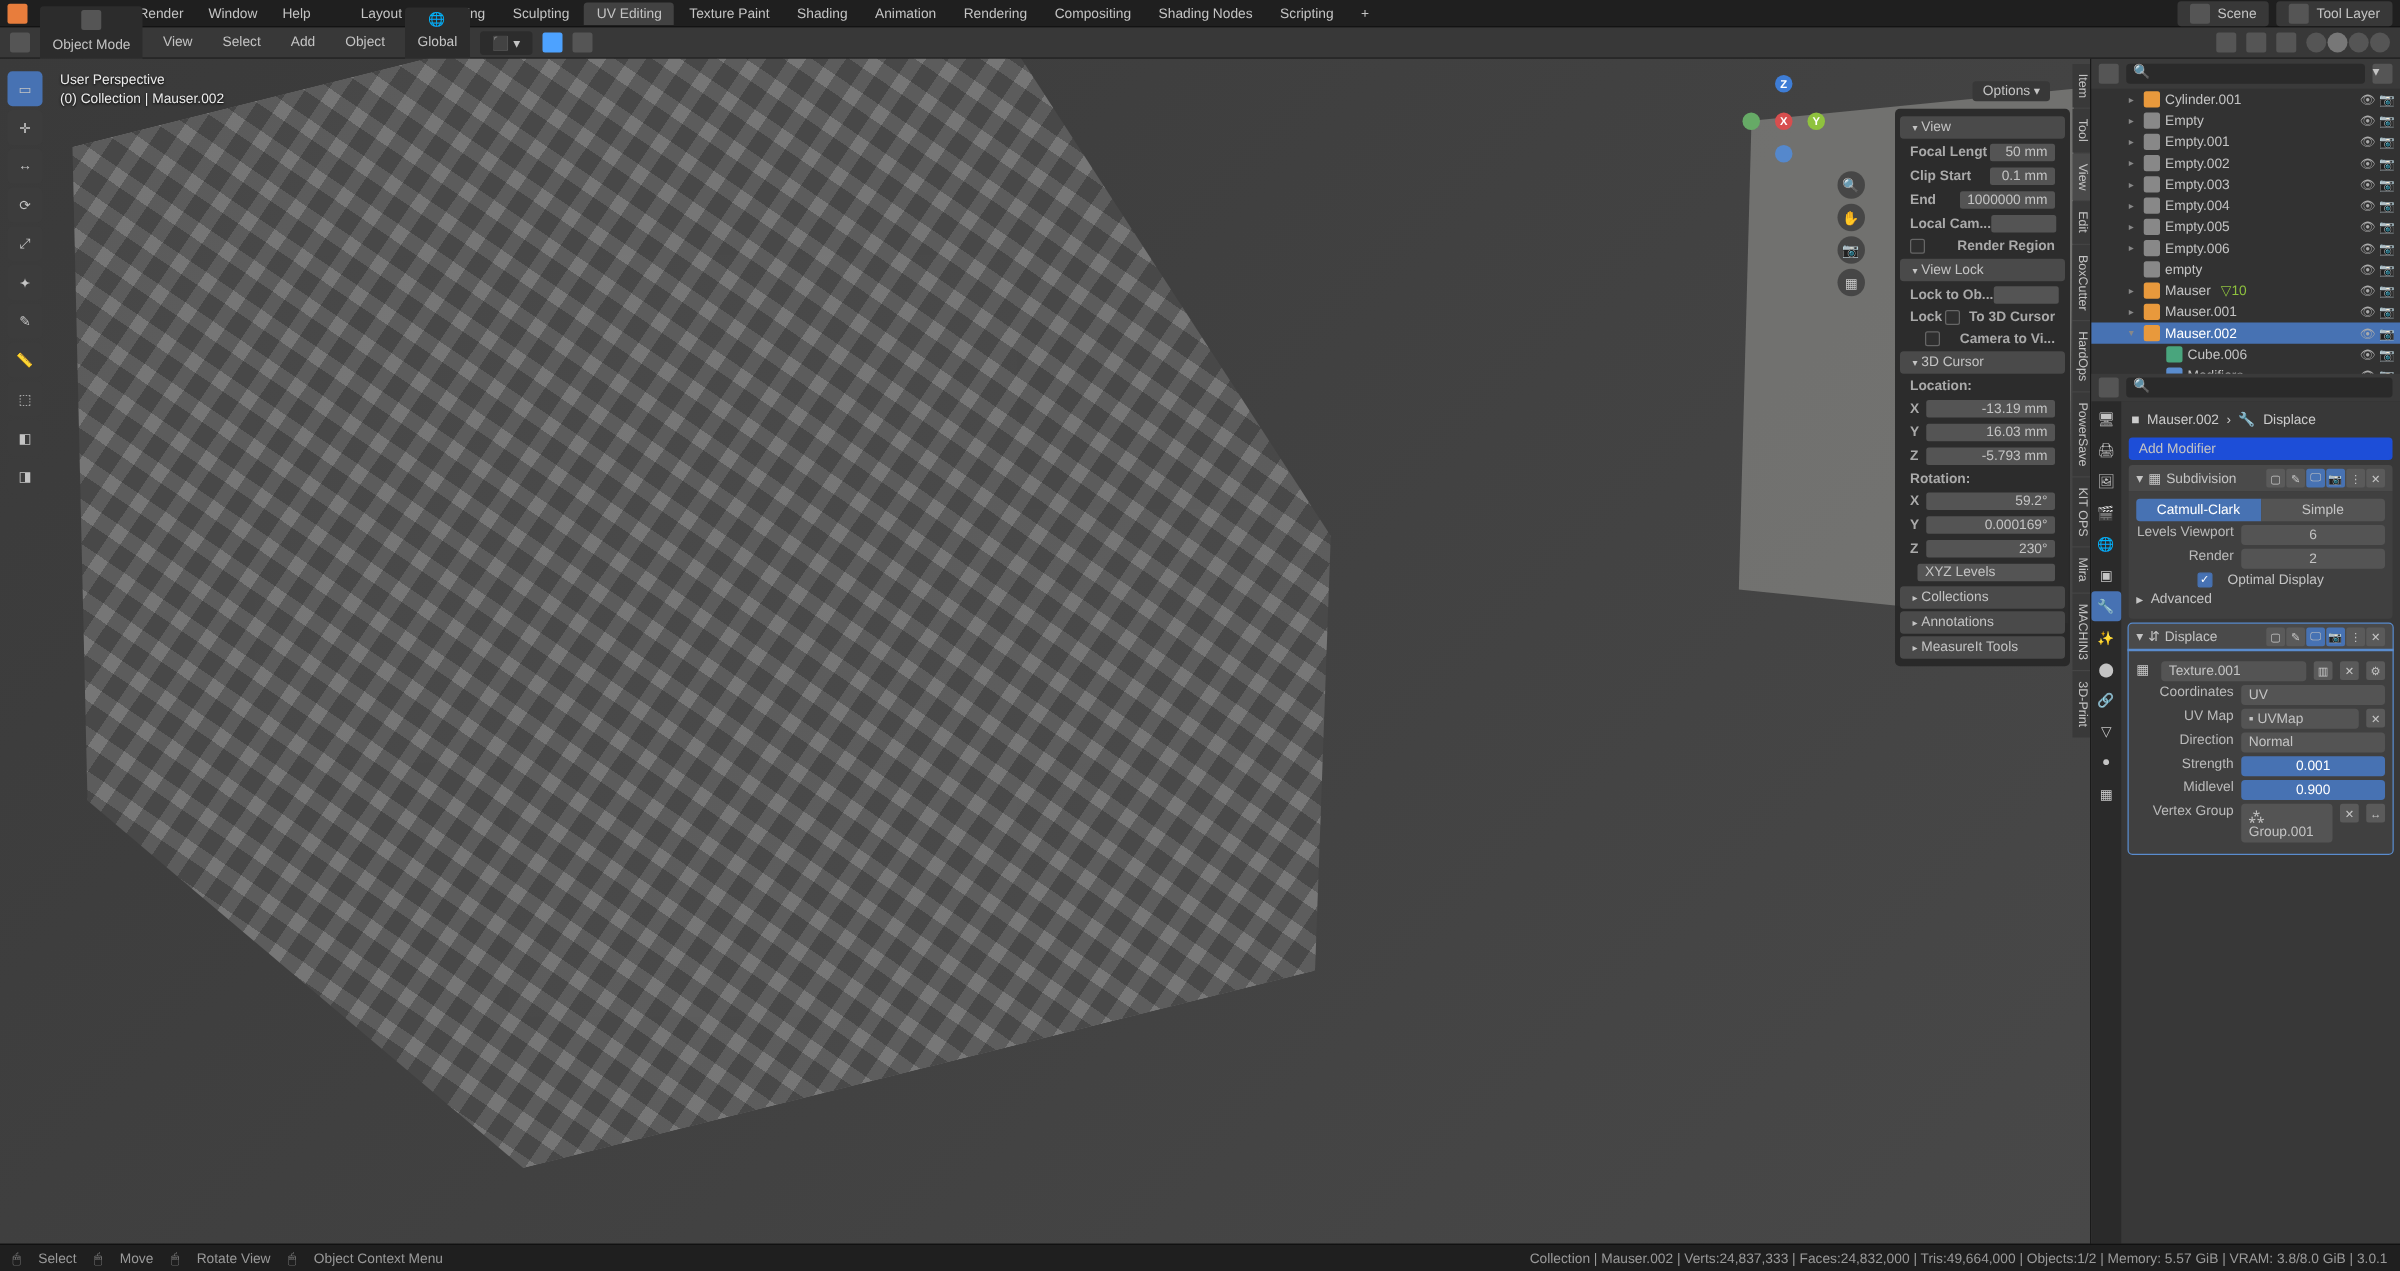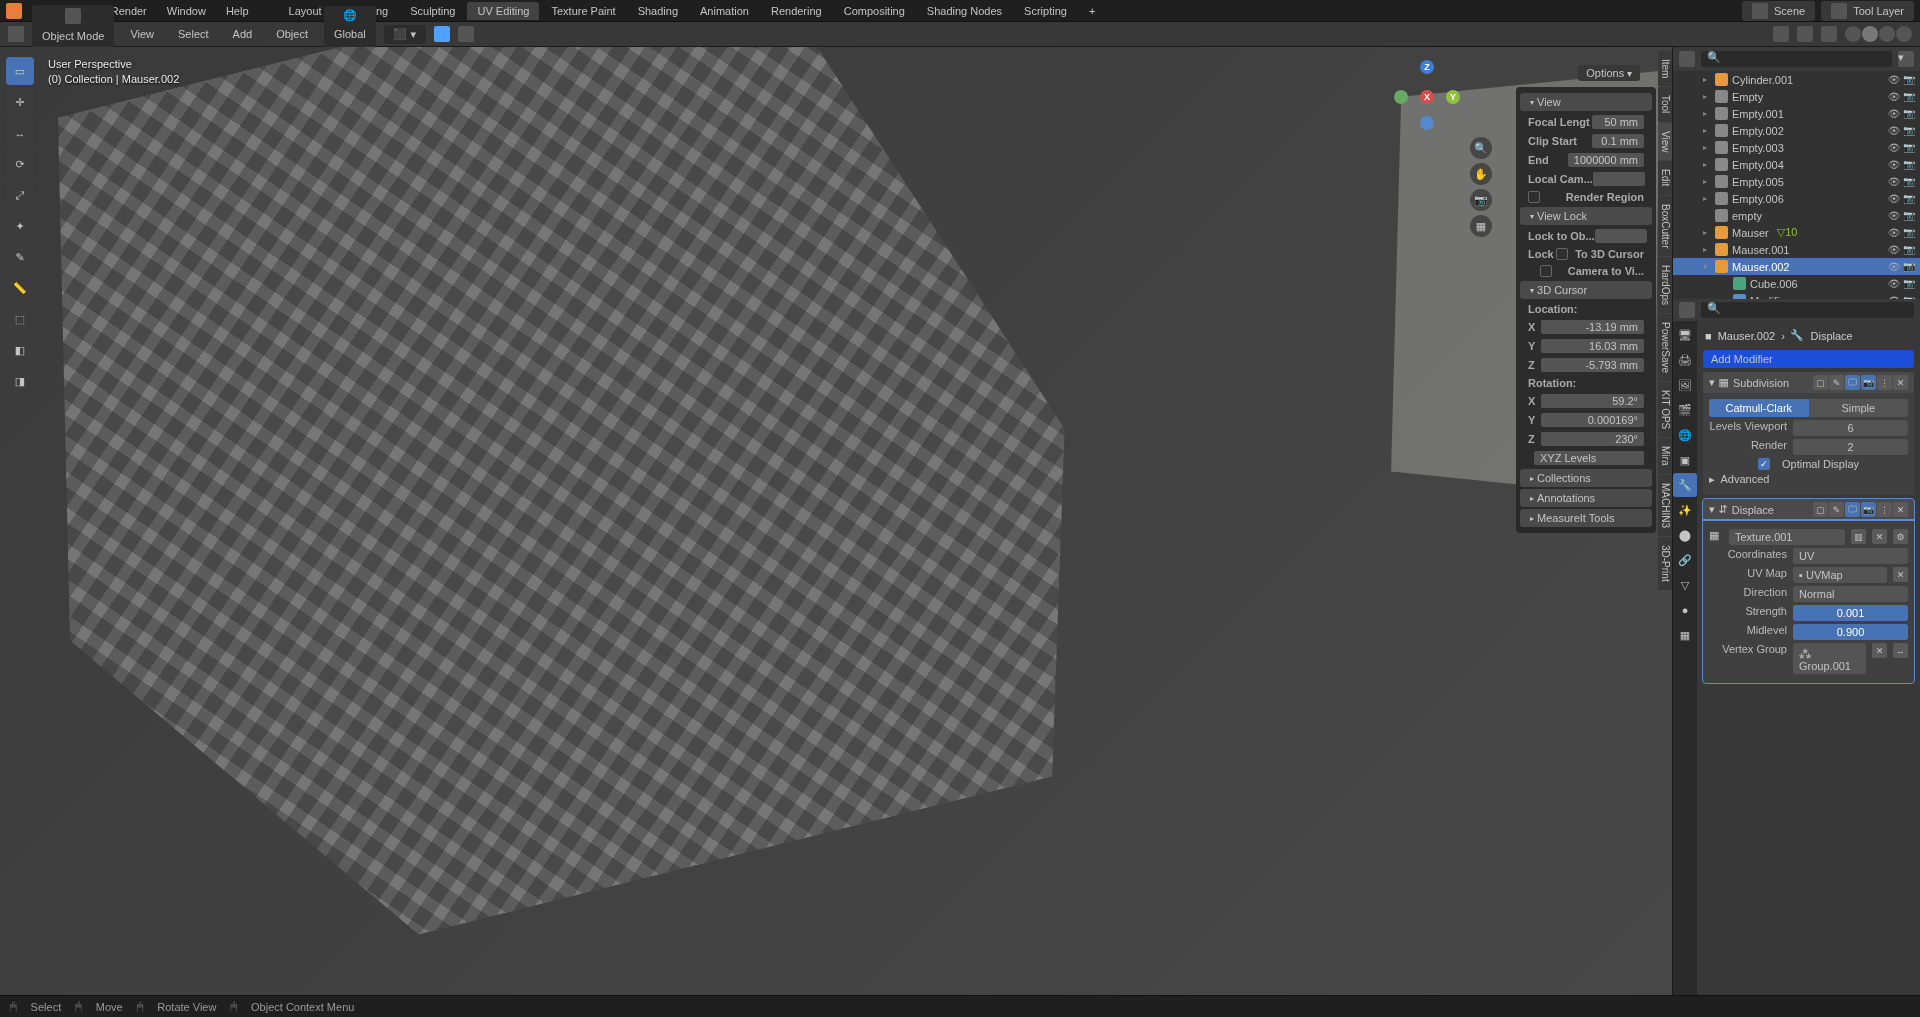--- a/index.html
+++ b/index.html
@@ -555,13 +555,14 @@
 
 <div class="statusbar">
   <span>🖱</span>
     <span>Select</span>
   <span>🖱</span>
     <span>Move</span>
   <span>🖱</span>
     <span>Rotate View</span>
   <span>🖱</span>
     <span>Object Context Menu</span>
+  <span class="right">Collection | Mauser.002 | Verts:24,837,333 | Faces:24,832,000 | Tris:49,664,000 | Objects:1/2 | Memory: 5.57 GiB | VRAM: 3.8/8.0 GiB | 3.0.1</span>
 </div>
 
 </body></html>

